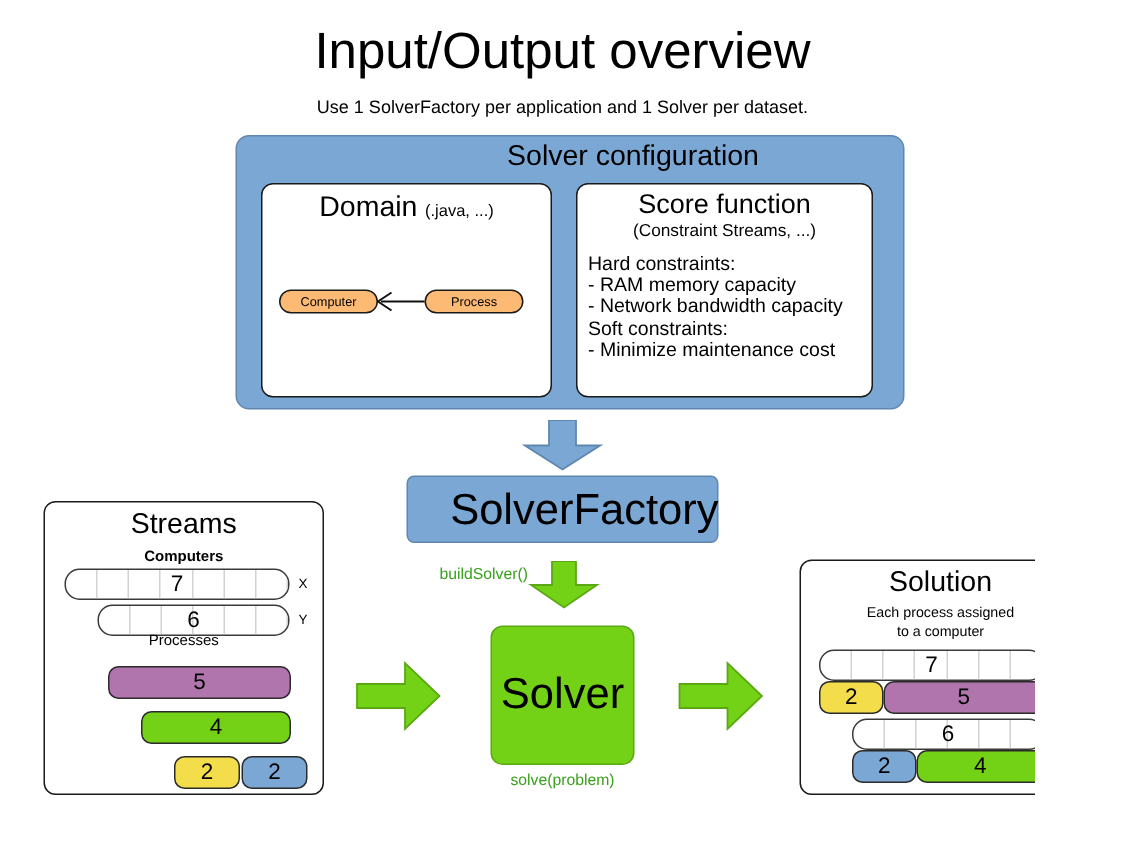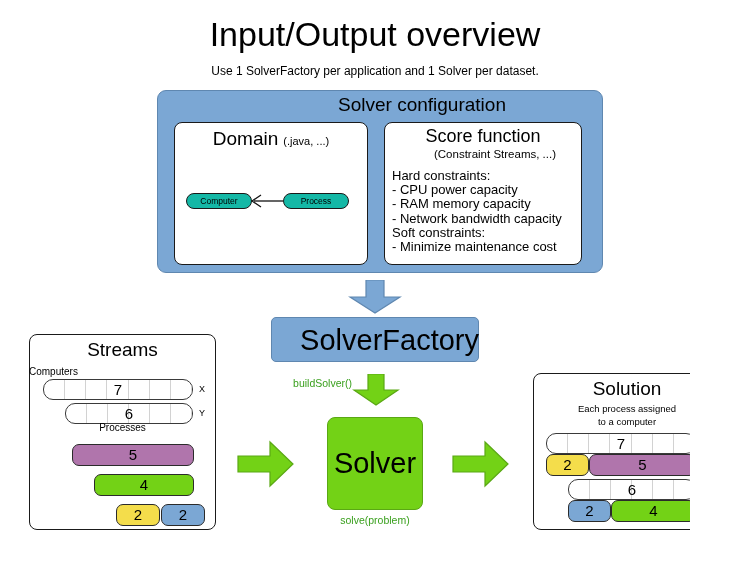--- a/index.html
+++ b/index.html
@@ -79,37 +79,37 @@
     vertical-align: baseline;
   }
 
   #score-title {
     left: 384px; top: 125px; width: 198px;
     text-align: center;
     font-size: 18px;
     line-height: 23px;
   }
   #score-subtitle {
-    left: 396px; top: 147px; width: 198px;
+    left: 384px; top: 147px; width: 198px;
     text-align: center;
     font-size: 11.5px;
     line-height: 15px;
   }
   #score-constraints {
     left: 392px; top: 169px; width: 186px;
     font-size: 13px;
     line-height: 14.2px;
     text-align: left;
   }
 
   
   .entity {
     border: 1.3px solid #1a1a1a;
     border-radius: 11px;
-    background: #14b8a6;
+    background: #fdba74;
     box-sizing: border-box;
     font-size: 8.5px;
     text-align: center;
     line-height: 15px;
     height: 16px;
   }
   #entity-computer { left: 186px; top: 193px; width: 66px; }
   #entity-process  { left: 283px; top: 193px; width: 66px; }
   #entity-link {
     left: 252px; top: 200px; width: 31px; height: 2px;
@@ -185,23 +185,24 @@
     width: 187px; height: 196px;
   }
   #problem-title {
     left: 29px; top: 337px; width: 187px;
     text-align: center;
     font-size: 19px;
     line-height: 25px;
   }
   #problem-computers-label {
     left: 29px; top: 365px; width: 187px;
-    text-align: left;
+    text-align: center;
     font-size: 10px;
     line-height: 13px;
+    font-weight: bold;
   }
   #problem-processes-label {
     left: 29px; top: 421px; width: 187px;
     text-align: center;
     font-size: 10px;
     line-height: 13px;
   }
 
   
   .cap-bar {
@@ -313,21 +314,20 @@
       <line x1="32" y1="7" x2="3" y2="7" stroke="#111" stroke-width="1.3"></line>
       <path d="M 10 1 L 1 7 L 10 13" fill="none" stroke="#111" stroke-width="1.3"></path>
     </svg>
   </div>
 
   <div class="abs white-card" id="score-card"></div>
   <div class="abs" id="score-title">Score function</div>
   <div class="abs" id="score-subtitle">(Constraint Streams, ...)</div>
   <div class="abs" id="score-constraints">
     <div>Hard constraints:</div>
-    <div>- CPU power capacity</div>
     <div>- RAM memory capacity</div>
     <div>- Network bandwidth capacity</div>
     <div>Soft constraints:</div>
     <div>- Minimize maintenance cost</div>
   </div>
 
   <div class="abs" id="blue-arrow-down">
     <svg width="54" height="34" viewBox="0 0 54 34">
       <polygon points="18,0 36,0 36,17 52,17 27,33 2,17 18,17" fill="#7ba7d4" stroke="#5f87b0" stroke-width="1.2"></polygon>
     </svg>

